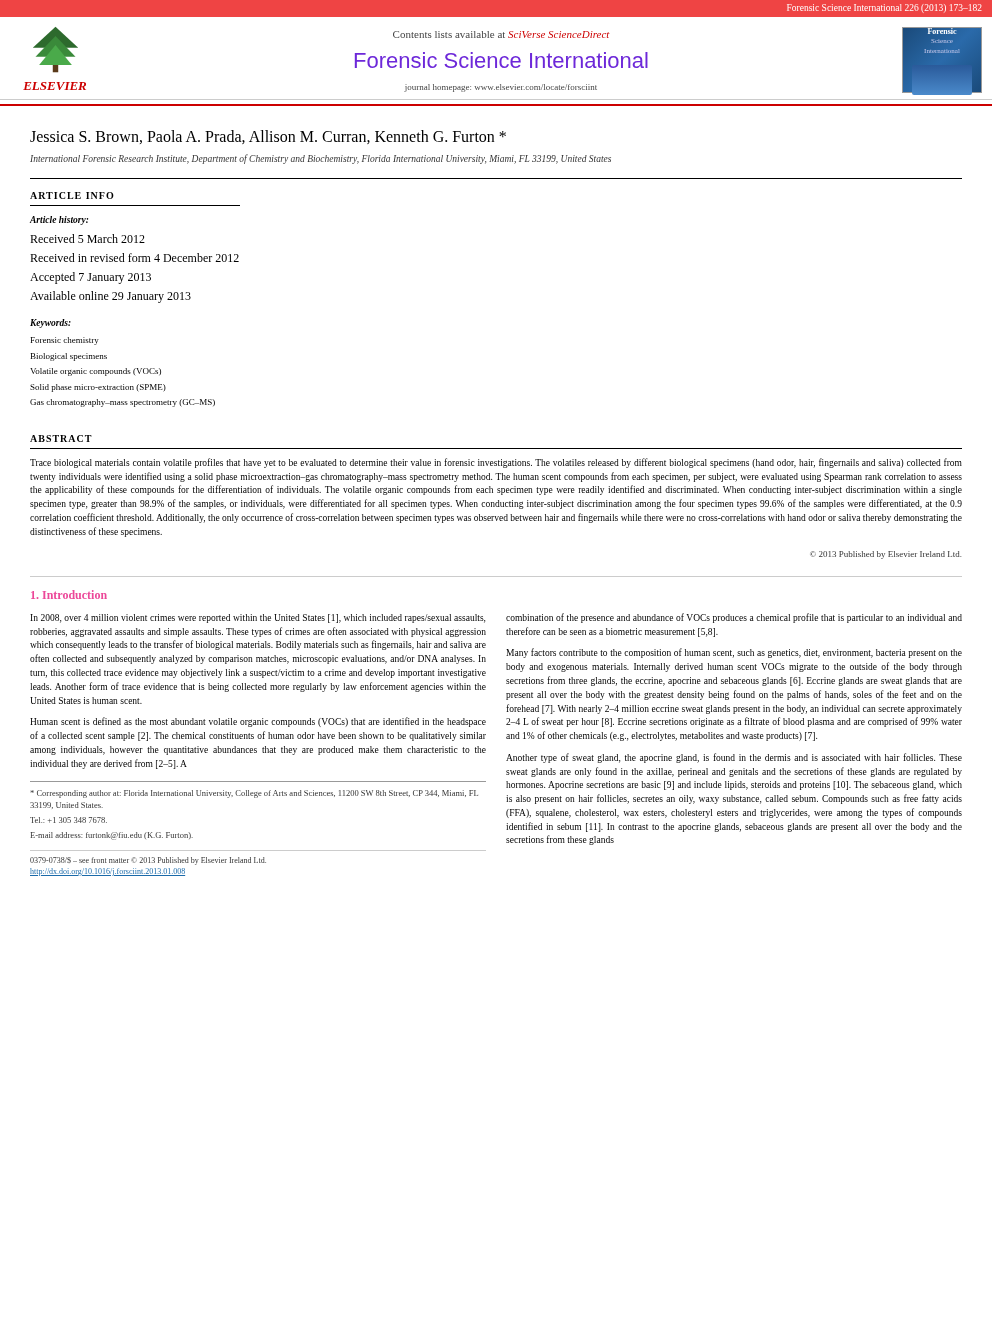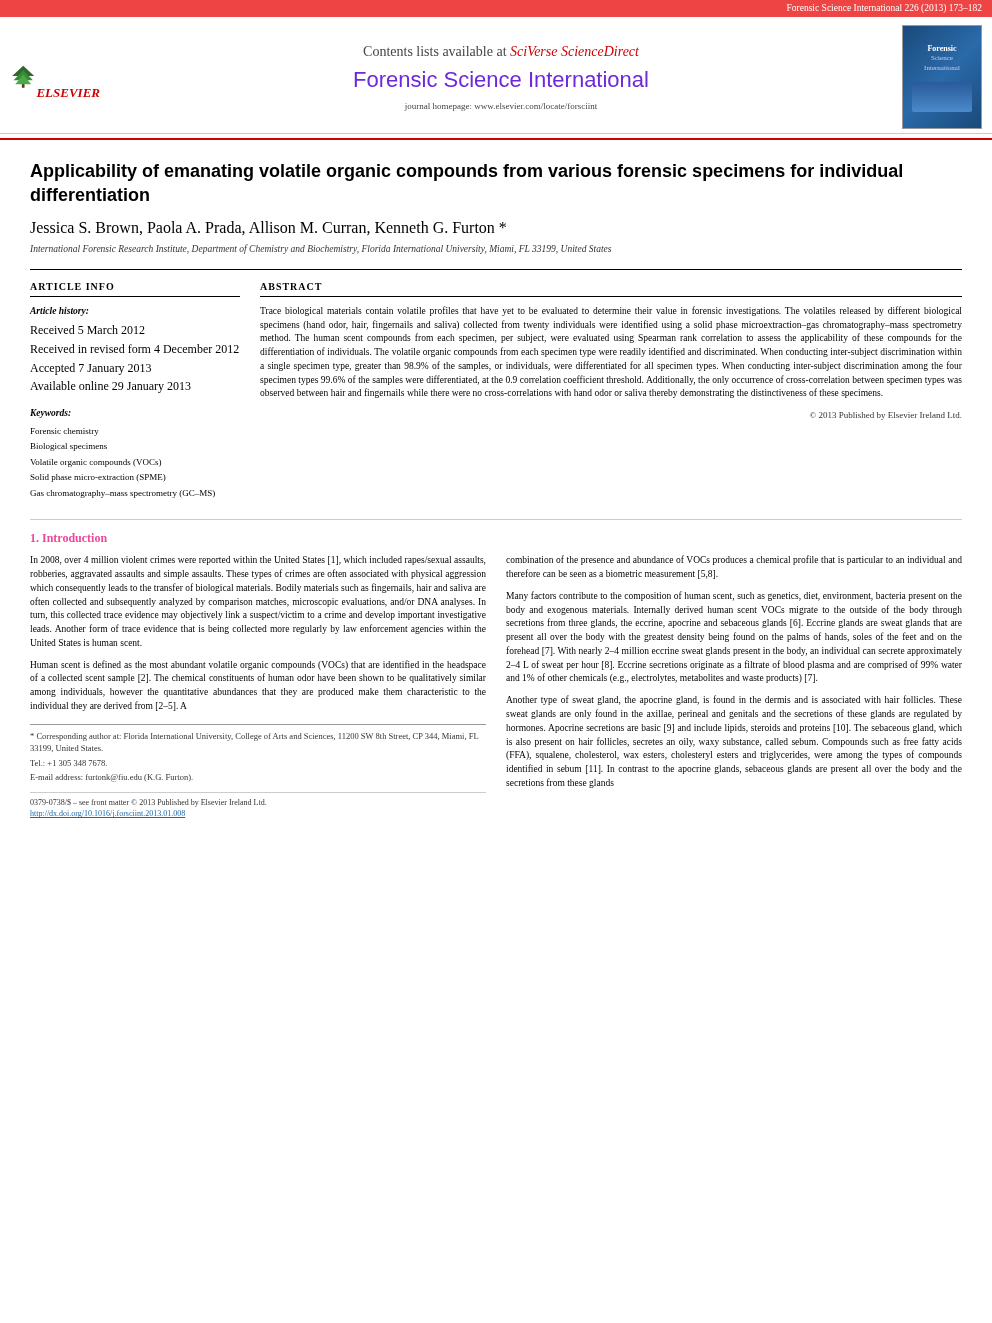--- a/index.html
+++ b/index.html
@@ -28,56 +28,56 @@
     .journal-brand-row {
       display: flex;
       align-items: center;
       justify-content: space-between;
       padding: 8px 10px 4px 10px;
       border-bottom: 1px solid #ccc;
     }
     .elsevier-logo {
       width: 90px;
       display: flex;
-      flex-direction: row;
-      align-items: flex-end;
+      flex-direction: column;
+      align-items: center;
     }
     .elsevier-name {
       font-size: 13px;
       color: #c00;
       font-style: italic;
       font-weight: bold;
       margin-top: 2px;
     }
     .journal-center {
       text-align: center;
       flex: 1;
     }
     .sciverse-line {
-      font-size: 14px;
+      font-size: 11px;
       color: #444;
     }
     .sciverse-link {
       color: #c00;
       font-style: italic;
     }
     .journal-title-main {
       font-size: 22px;
       color: #6d28d9;
       font-family: Arial, sans-serif;
       font-weight: normal;
       margin: 4px 16px;
     }
     .journal-homepage {
       font-size: 9px;
       color: #444;
     }
     .journal-cover {
       width: 80px;
-      height: 104px;
+      height: 66px;
       background: linear-gradient(135deg, #1a4a7a 0%, #2a6aaa 50%, #1a4a7a 100%);
       border: 1px solid #999;
       display: flex;
       align-items: center;
       justify-content: center;
       color: #fff;
       font-size: 7px;
       text-align: center;
       position: relative;
     }
@@ -109,20 +109,21 @@
       margin-bottom: 12px;
     }
 
     
     .two-col {
       display: flex;
       gap: 20px;
       margin-top: 10px;
       border-top: 1px solid #000;
       padding-top: 10px;
+      flex-direction: column;
     }
     .left-col {
       width: 210px;
       flex-shrink: 0;
     }
     .right-col {
       flex: 1;
     }
 
     .section-heading {
@@ -259,21 +260,20 @@
         <div style="font-size:7px; color:#cce;">Science</div>
         <div style="font-size:7px; color:#cce;">International</div>
         <div style="margin-top:8px; width:60px; height:30px; background:linear-gradient(180deg,#2a5a9a,#4a8acb); border-radius:2px;"></div>
       </div>
     </div>
   </div>
 </div>
 
 <div class="article-content">
 
-  <div class="article-title">Applicability of emanating volatile organic compounds from various forensic specimens for individual differentiation</div>
 
   <div class="authors">
     <span>Jessica S. Brown, Paola A. Prada, Allison M. Curran, Kenneth G. Furton *</span>
   </div>
 
   <div class="affiliation">International Forensic Research Institute, Department of Chemistry and Biochemistry, Florida International University, Miami, FL 33199, United States</div>
 
   <div class="two-col">
 
     <div class="left-col">

